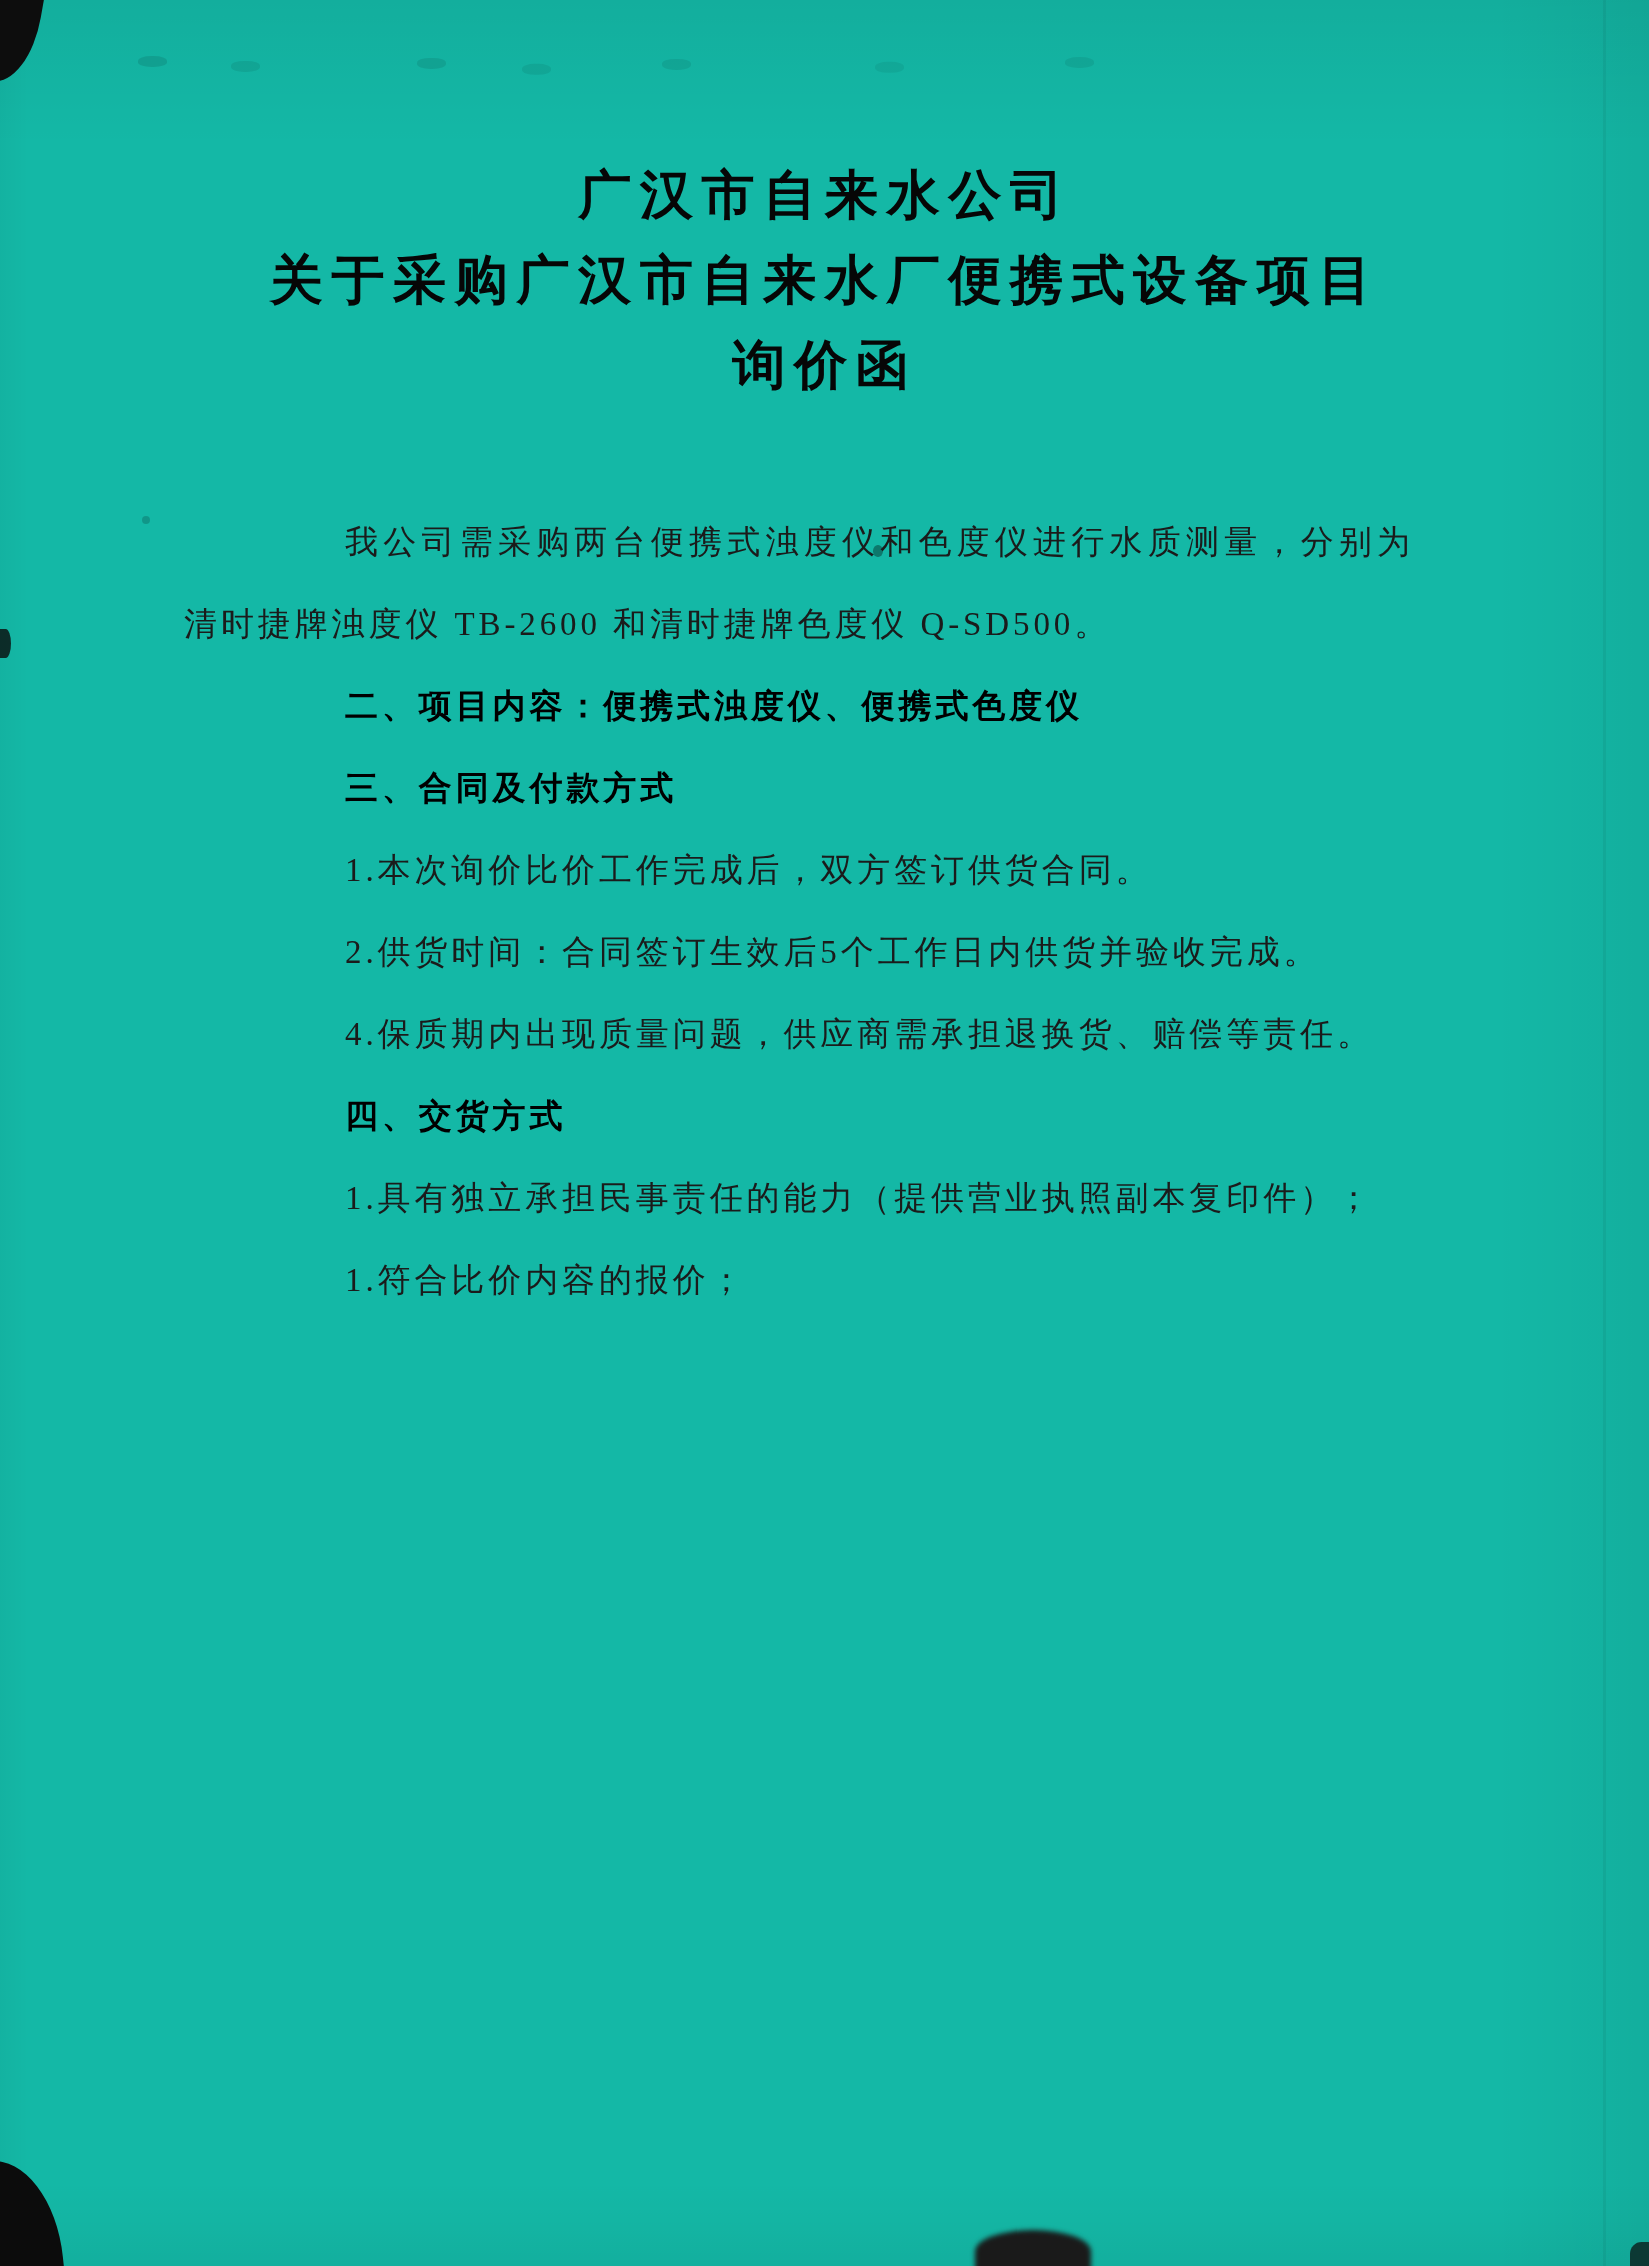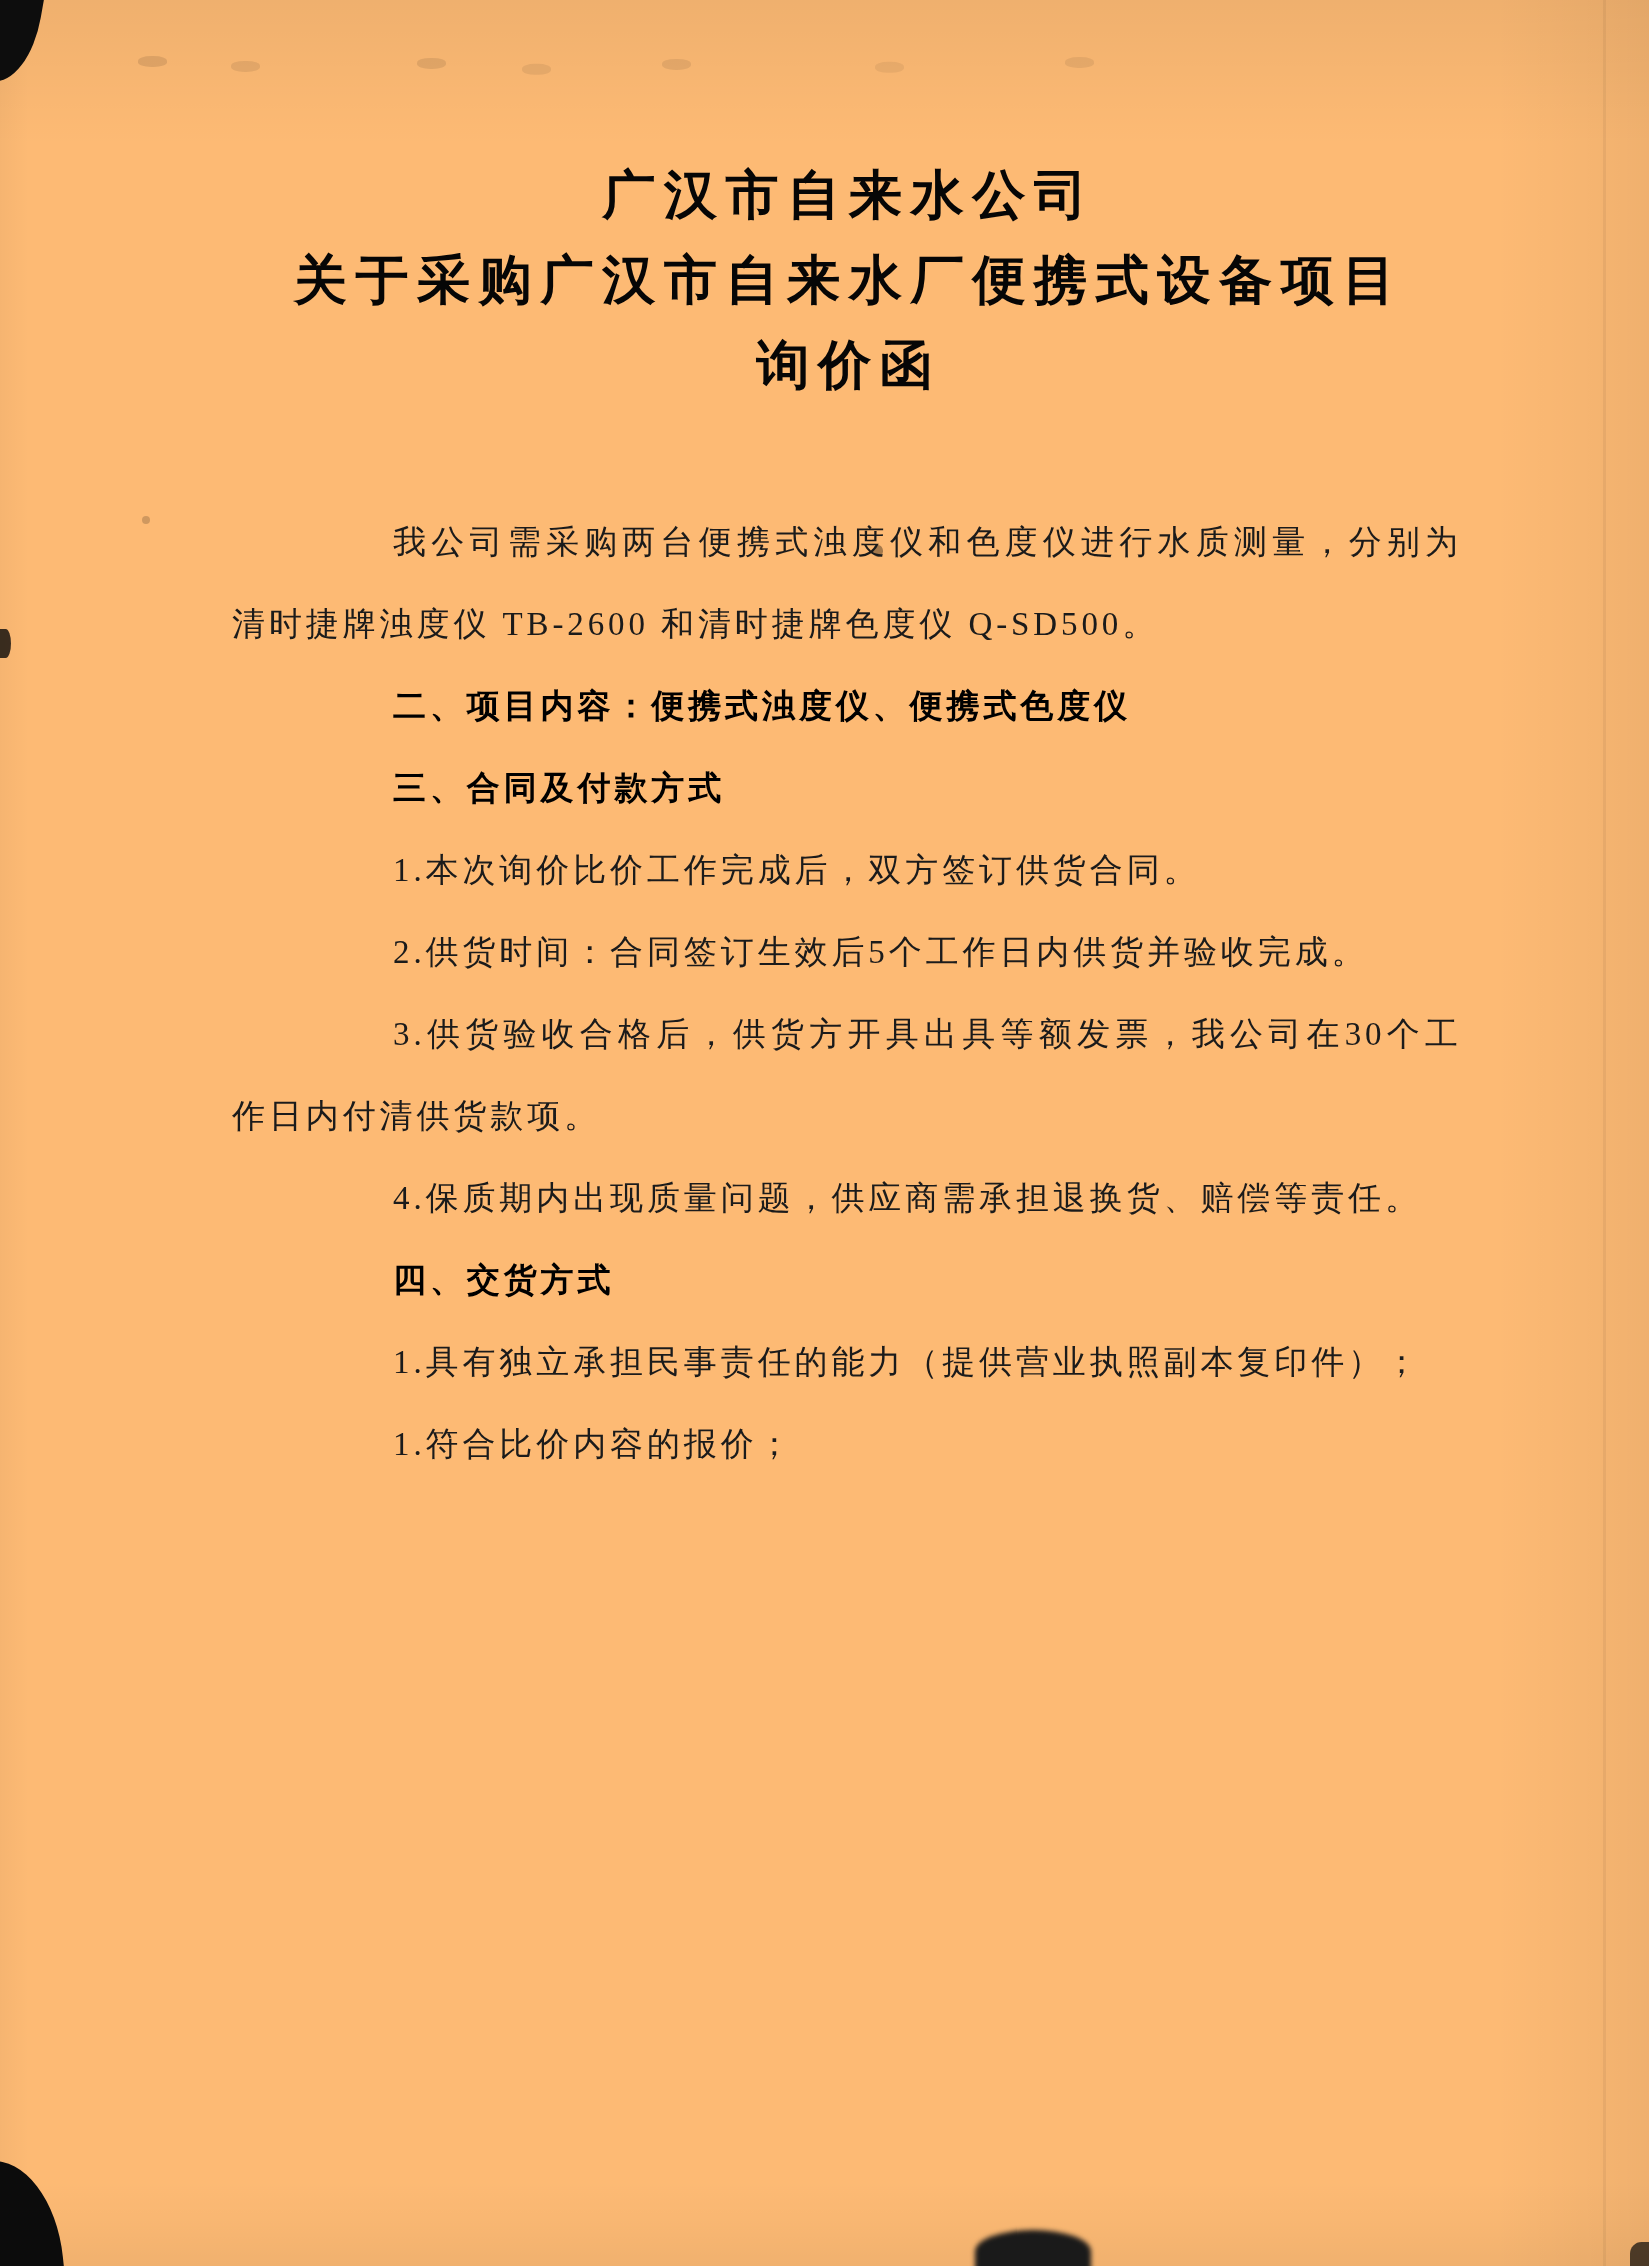--- a/index.html
+++ b/index.html
@@ -73,21 +73,21 @@
   .content { position:relative; margin:93px 0 0 184px; width:1230px; }
   .para {
     font-size:33px; line-height:82px; letter-spacing:3.9px;
     text-align:justify; text-indent:161px; color:#1b1b1b;
   }
   .bhead { font-weight:700; color:#000; }
 </style>
 </head>
 <body>
 
-<div class="page" style="background: #fdba74; color: rgb(27, 27, 27); padding-left: 48px;">
+<div class="page" style="background: #14b8a6; color: rgb(27, 27, 27);">
   <div class="paper-shade"></div>
   <div class="fold-line"></div>
   <div class="art art-corner-tl"></div>
   <div class="art art-corner-bl"></div>
   <div class="art art-bottom-smudge"></div>
   <div class="art art-left-tick"></div>
   <div class="art art-corner-br"></div>
   <div class="art art-speckles"></div>
   <div class="art art-dot-1"></div>
   <div class="art art-dot-2"></div>
@@ -97,20 +97,19 @@
     <div class="title-line">关于采购广汉市自来水厂便携式设备项目</div>
     <div class="title-line">询价函</div>
   </div>
 
   <div class="content">
     <p class="para"><span class="bhead"></span><span>我公司需采购两台便携式浊度仪和色度仪进行水质测量，分别为清时捷牌浊度仪 TB-2600 和清时捷牌色度仪 Q-SD500。</span></p>
     <p class="para"><span class="bhead">二、项目内容：便携式浊度仪、便携式色度仪</span><span></span></p>
     <p class="para"><span class="bhead">三、合同及付款方式</span><span></span></p>
     <p class="para"><span class="bhead"></span><span>1.本次询价比价工作完成后，双方签订供货合同。</span></p>
     <p class="para"><span class="bhead"></span><span>2.供货时间：合同签订生效后5个工作日内供货并验收完成。</span></p>
-    <p class="para"><span class="bhead"></span><span>3.供货验收合格后，供货方开具出具等额发票，我公司在30个工作日内付清供货款项。</span></p>
     <p class="para"><span class="bhead"></span><span>4.保质期内出现质量问题，供应商需承担退换货、赔偿等责任。</span></p>
     <p class="para"><span class="bhead">四、交货方式</span><span></span></p>
     <p class="para"><span class="bhead"></span><span>1.具有独立承担民事责任的能力（提供营业执照副本复印件）；</span></p>
     <p class="para"><span class="bhead"></span><span>1.符合比价内容的报价；</span></p>
   </div>
 </div>
 
 
 </body></html>

